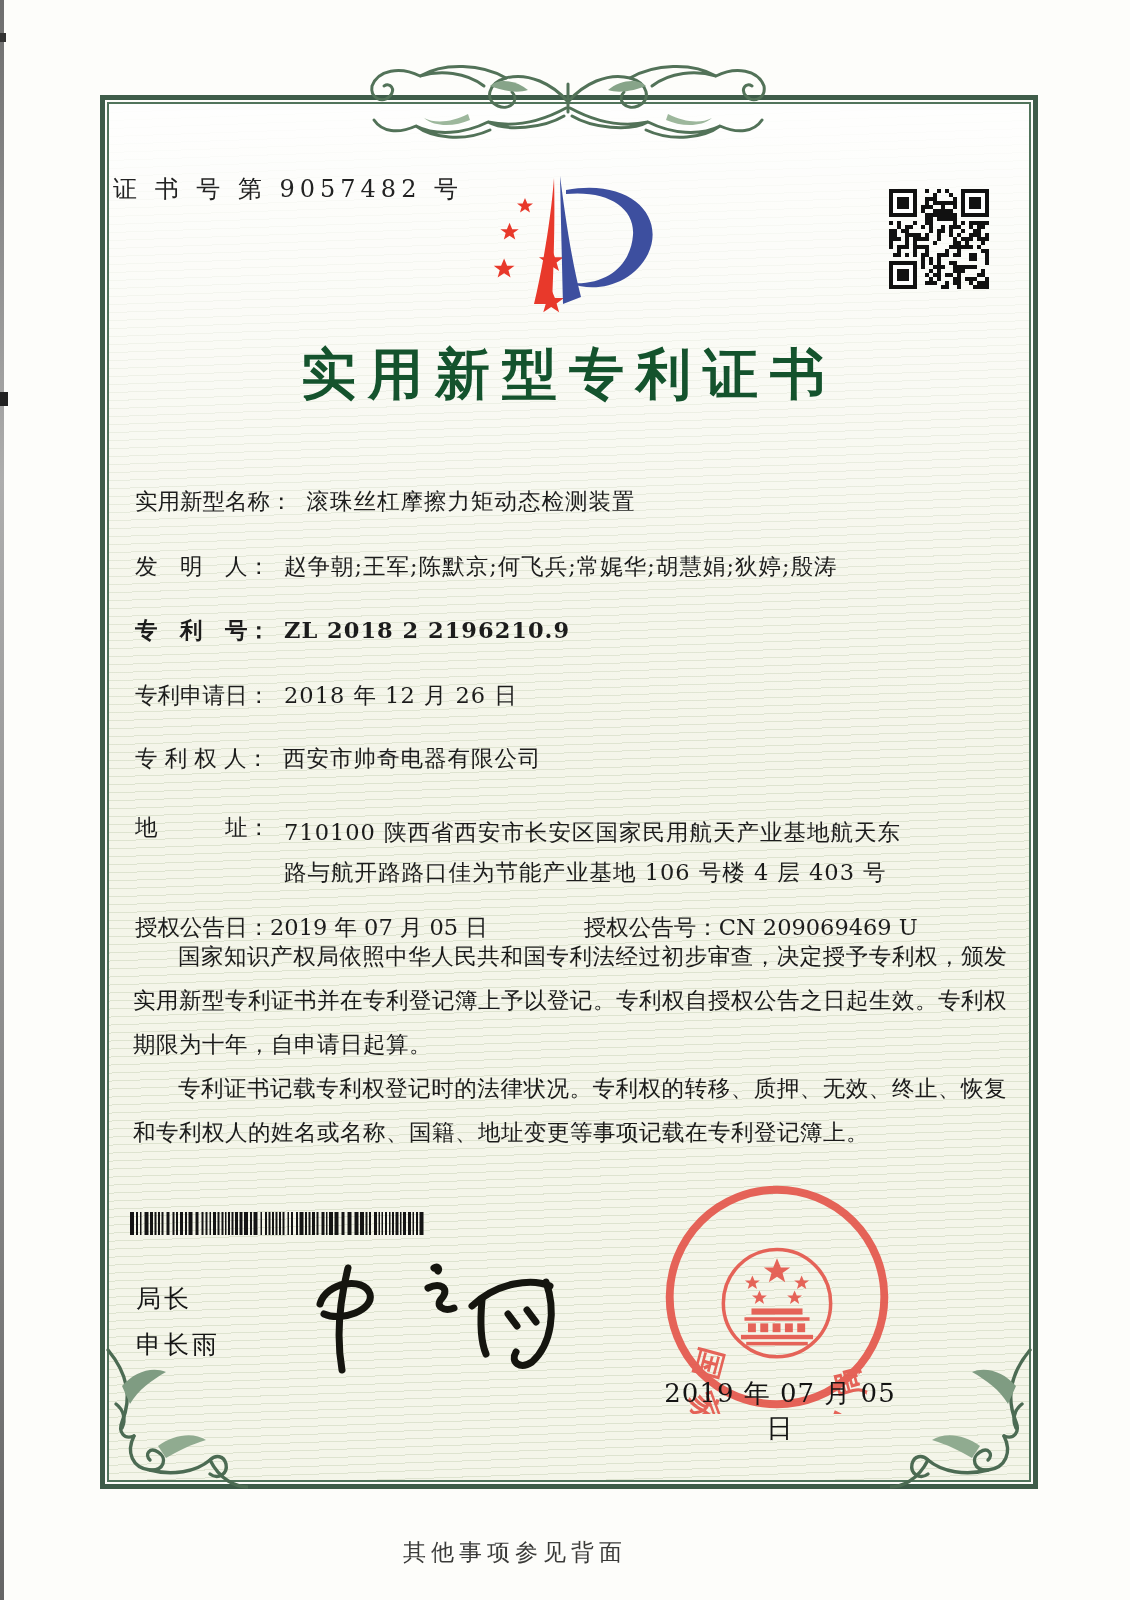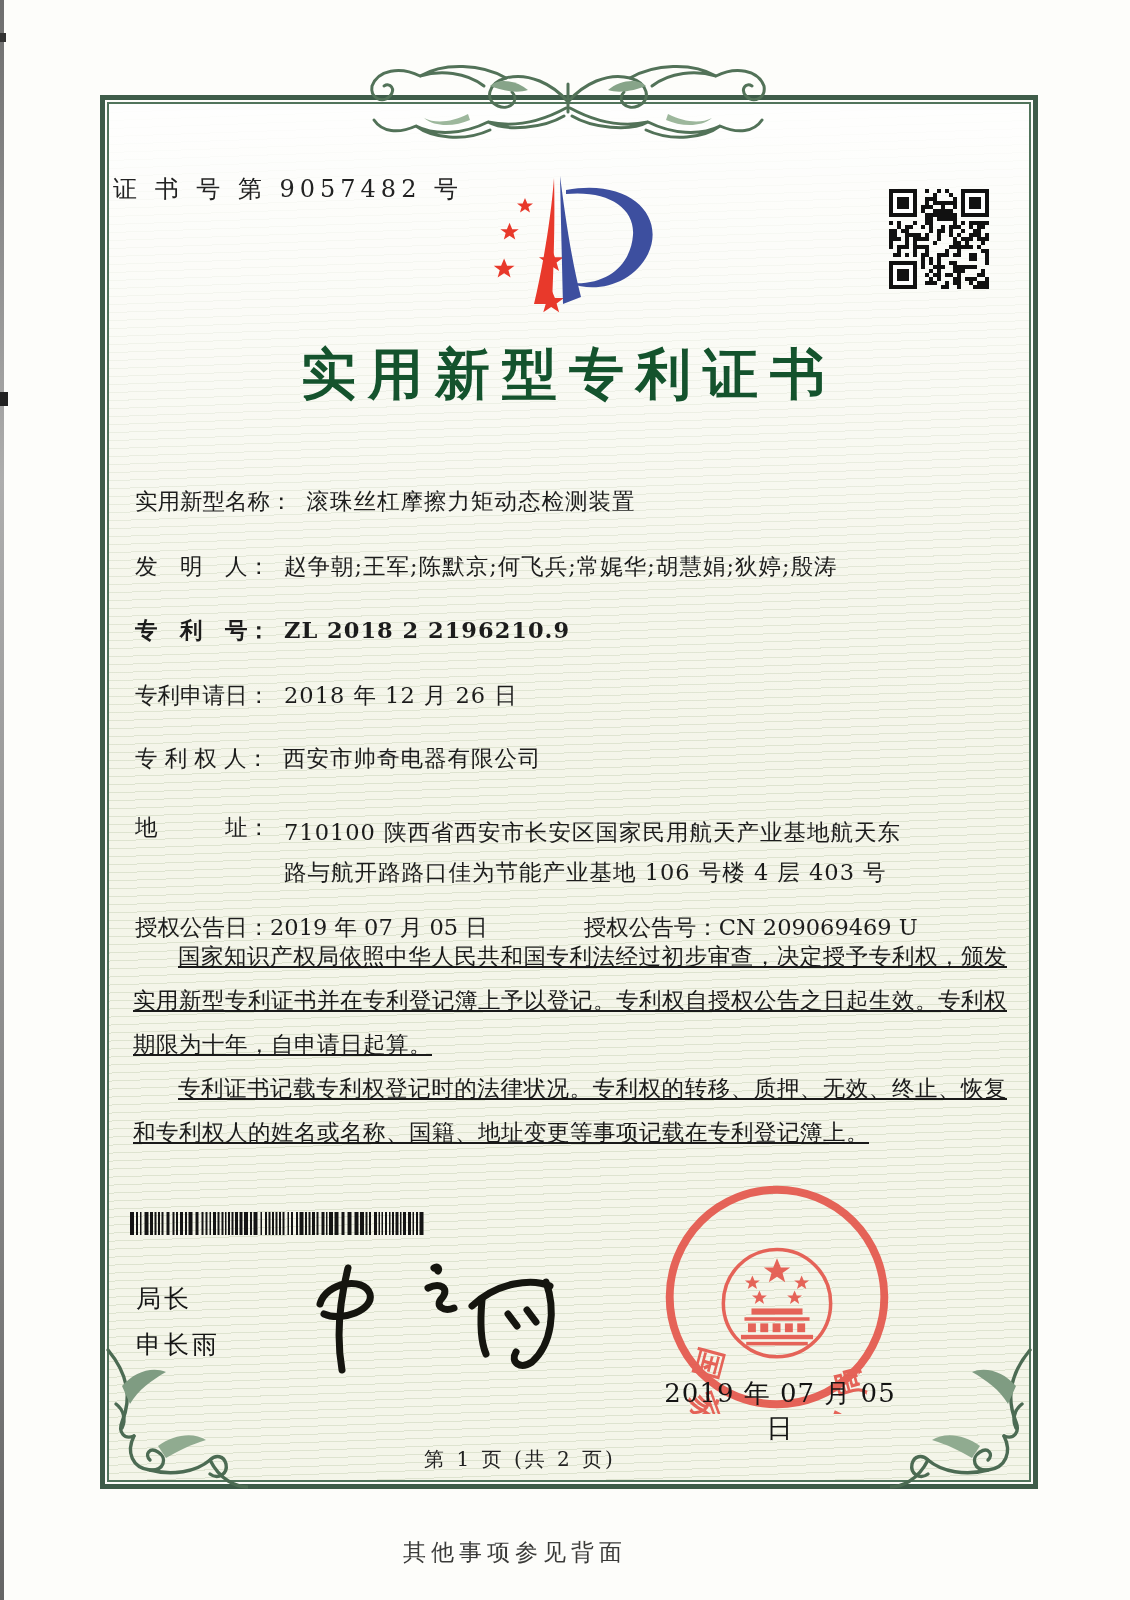--- a/index.html
+++ b/index.html
@@ -41,21 +41,21 @@
   .r1 { top:486px; } .r2 { top:551px; } .r3 { top:615px;font-weight:bold; }
   .r4 { top:680px; } .r5 { top:743px;text-align:center; }
   .r6 { top:812px; white-space:normal; }
   .r6 .flabel { vertical-align:top; }
   .r6 .fvalue { display:inline-block; width:622px; white-space:normal; line-height:40px; letter-spacing:1px; }
   .r7 { top:880px;margin-top:32px; }
   .r7 .pair2 { margin-left:96px; }
 
   .paras { position:absolute; left:133px; top:934px; width:874px; font-size:22.5px;
     line-height:44px; text-align:justify; letter-spacing:.5px; color:#1a1a1a; }
-  .paras p { text-indent:2em;text-decoration:underline; }
+  .paras p { text-indent:2em; }
 
   .barcode { position:absolute; left:130px; top:1212px; width:294px; height:23px; }
 
   .director-title { position:absolute; left:136px; top:1282px; font-size:25px; letter-spacing:3px; color:#161616; }
   .director-name  { position:absolute; left:136px; top:1328px; font-size:25px; letter-spacing:3px; color:#161616; }
   .signature { position:absolute; left:286px; top:1252px; width:280px; height:128px; }
 
   .seal { position:absolute; left:660px; top:1180px; width:234px; height:234px; }
   .seal-date { position:absolute; left:655px; top:1376px; width:250px; text-align:center;
     font-size:26px; color:#141414; letter-spacing:1px; }
@@ -498,15 +498,14 @@
         <rect x="114" y="163" width="9" height="10"></rect>
       <rect x="128" y="163" width="9" height="10"></rect>
         <rect x="142" y="163" width="9" height="10"></rect>
       <rect x="156" y="163" width="9" height="10"></rect>
       <rect x="92" y="176" width="82" height="5"></rect>
       <rect x="98" y="184" width="70" height="4"></rect>
     </g>
   </svg>
   <div class="seal-date">2019 年 07 月 05 日</div>
 
-  <div class="page-footer">第 1 页 (共 2 页)</div>
   <div class="back-note">其他事项参见背面</div>
 </div>
 
 </body></html>

